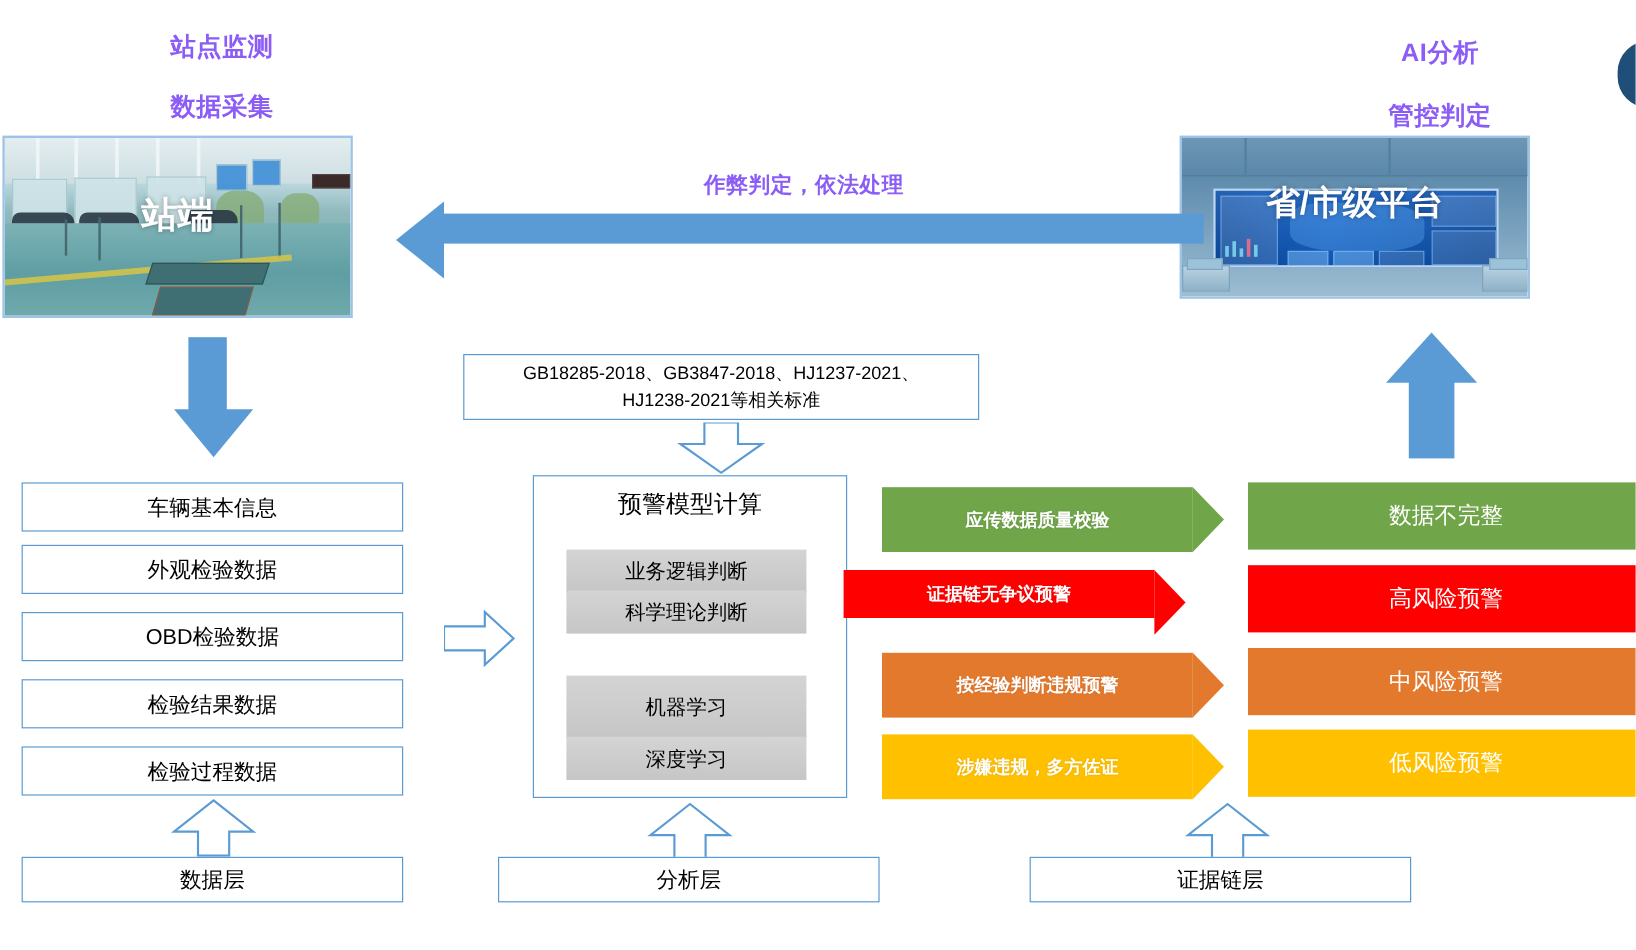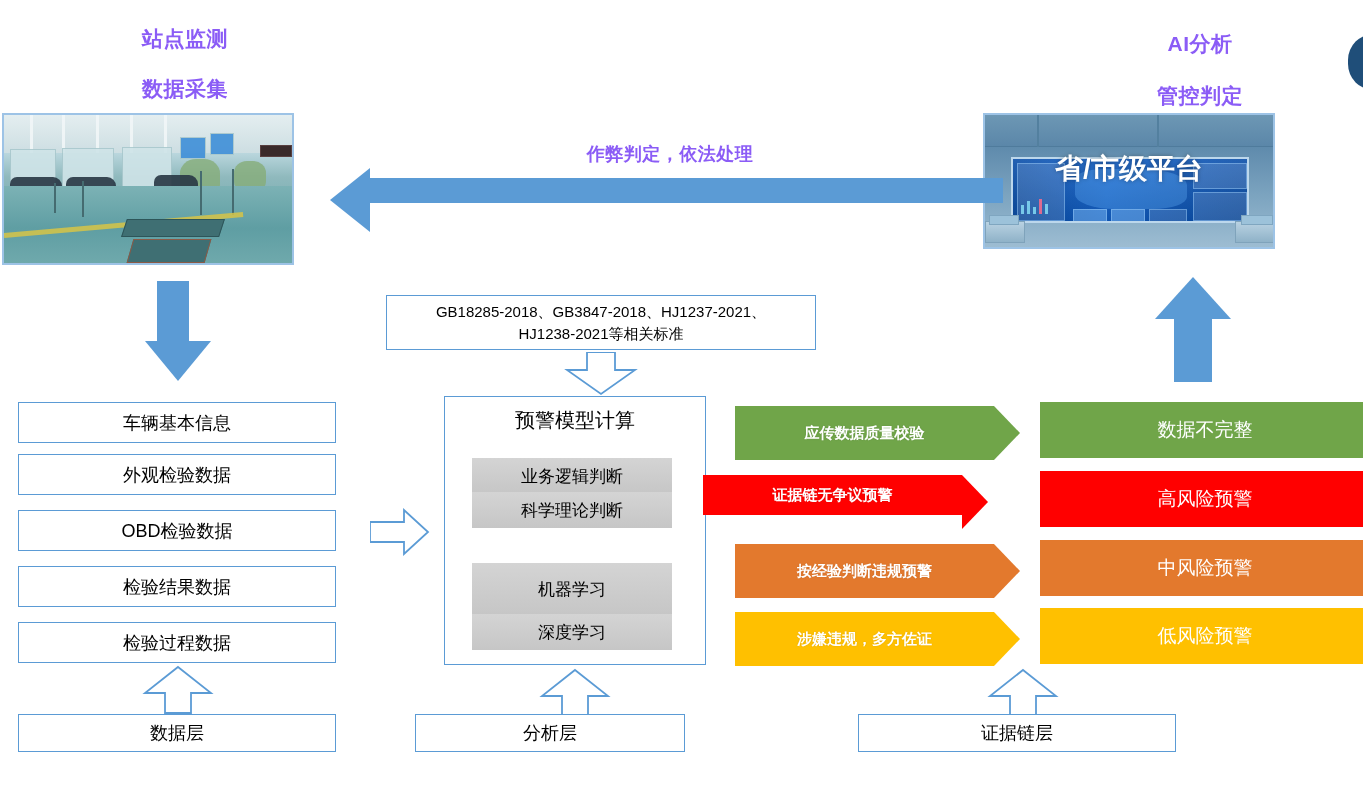--- a/index.html
+++ b/index.html
@@ -197,20 +197,21 @@
       <div class="st-car" style="left:150px; top:60px; width:44px; height:18px;"></div>
       <div class="st-floor"></div>
       <div class="st-pole" style="left:50px; top:68px; height:30px;"></div>
       <div class="st-pole" style="left:78px; top:66px; height:36px;"></div>
       <div class="st-pole" style="left:196px; top:56px; height:44px;"></div>
       <div class="st-pole" style="left:228px; top:54px; height:46px;"></div>
       <div class="st-stripe" style="left:0px; top:118px; width:240px; transform:rotate(-5deg); transform-origin:left center;"></div>
       <div class="st-plate" style="left:120px; top:104px; width:98px; height:18px; transform:skewX(-18deg);"></div>
       <div class="st-plate" style="left:126px; top:124px; width:78px; height:24px; transform:skewX(-16deg); border-color:#8b5a46;"></div>
     </div>
+    <div class="overlaytext" style="top:48px; font-size:30px;">站端</div>
   </div>
 
   <div class="photo" style="left:983px; top:113px; width:292px; height:136px;">
     <div class="plat-scene">
       <div class="pl-ceiling"></div>
       <div class="pl-ceilseam" style="left:52px;"></div>
       <div class="pl-ceilseam" style="left:172px;"></div>
       <div class="pl-screen" style="left:26px; top:42px; width:238px; height:66px;">
         <div class="pl-panel" style="left:4px; top:4px; width:48px; height:58px;"></div>
         <div class="pl-bar" style="left:8px; top:46px; width:3px; height:9px;"></div>
@@ -306,21 +307,21 @@
   <div class="gbox" style="left:472px; top:614px; width:200px; height:36px;">
     <span>深度学习</span>
   </div>
 
   <div class="hollow" style="left:538px; top:668px;">
     <svg width="74" height="50" viewBox="0 0 74 50">
       <polygon points="37,2 70,28 50,28 50,48 24,48 24,28 4,28" fill="#ffffff" stroke="#5B9BD5" stroke-width="1.8"></polygon>
     </svg>
   </div>
 
-  <div class="obox" style="left:415px; top:714px; width:270px; height:38px;">
+  <div class="obox" style="left:415px; top:714px; width:318px; height:38px;">
     <span>分析层</span>
   </div>
 
   <div class="chev" style="left:735px; top:406px; width:285px; height:54px;">
     <div class="body" style="width:259px; background:#70A549;"></div>
     <div class="tip" style="left:259px; border-left:26px solid #70A549;"></div>
     <div class="lbl">应传数据质量校验</div>
   </div>
 
   <div class="chev" style="left:703px; top:475px; width:285px; height:40px;">

